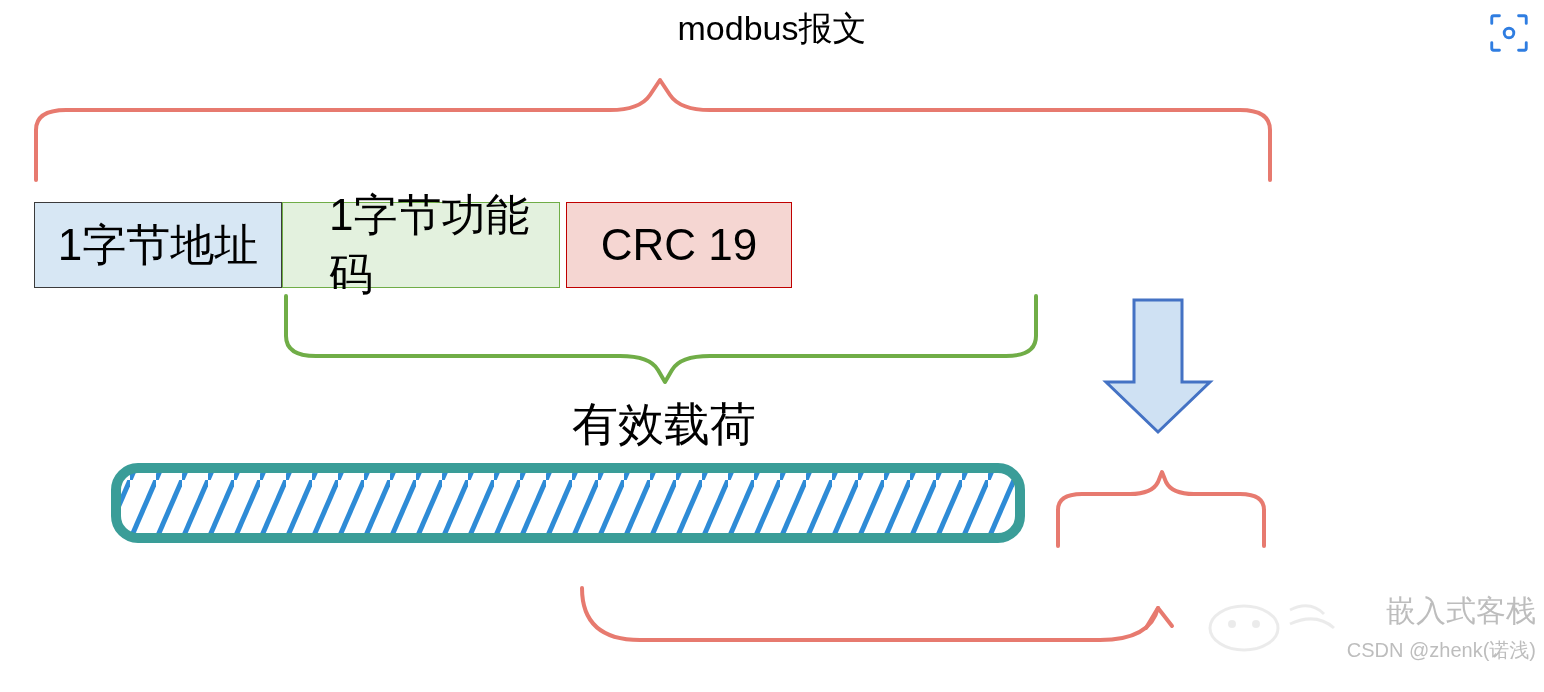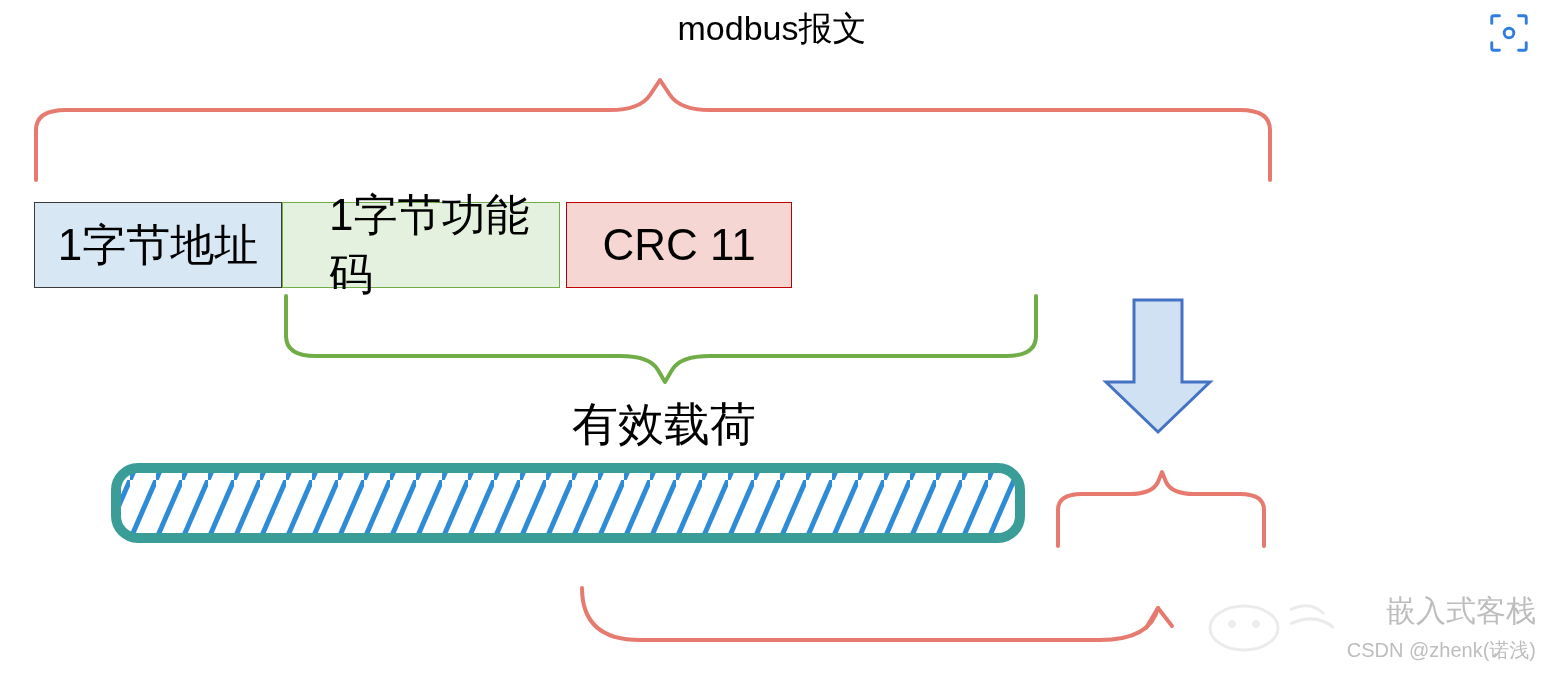--- a/index.html
+++ b/index.html
@@ -99,21 +99,21 @@
 </head>
 <body>
 
 <div class="stage">
 
   <div class="title">modbus报文</div>
 
   <div class="fields">
     <div class="cell addr">1字节地址</div>
     <div class="cell func">1字节功能码</div>
-    <div class="cell crc">CRC 11</div>
+    <div class="cell crc">CRC 19</div>
   </div>
 
   <div class="payload-label">有效载荷</div>
 
   <svg class="ovl" viewBox="0 0 1544 692">
 
     <path d="M 36 180
              L 36 130
              Q 36 110 66 110
              L 610 110

